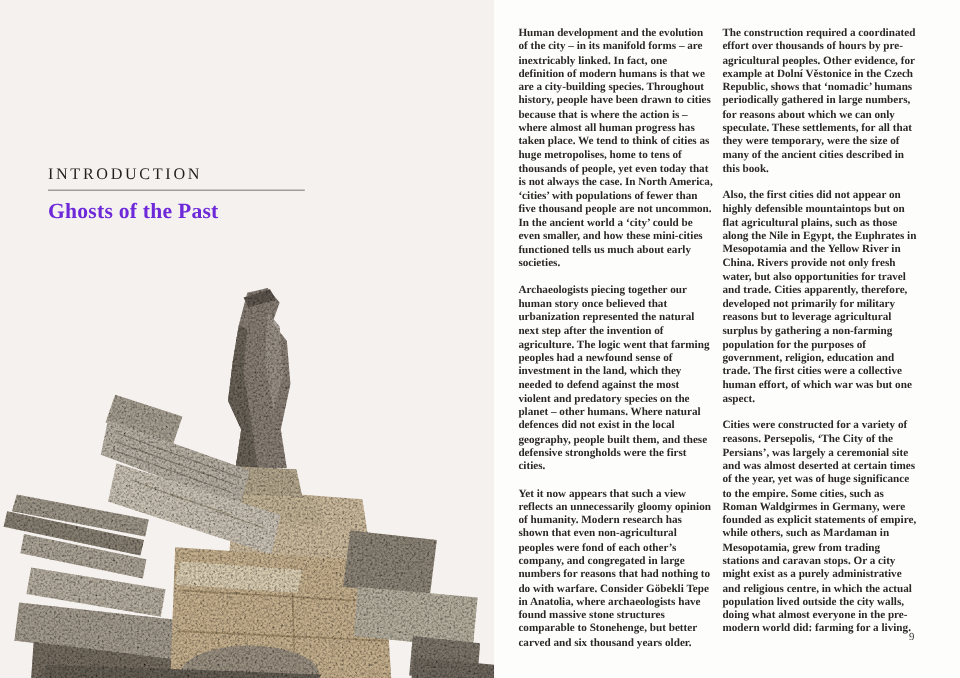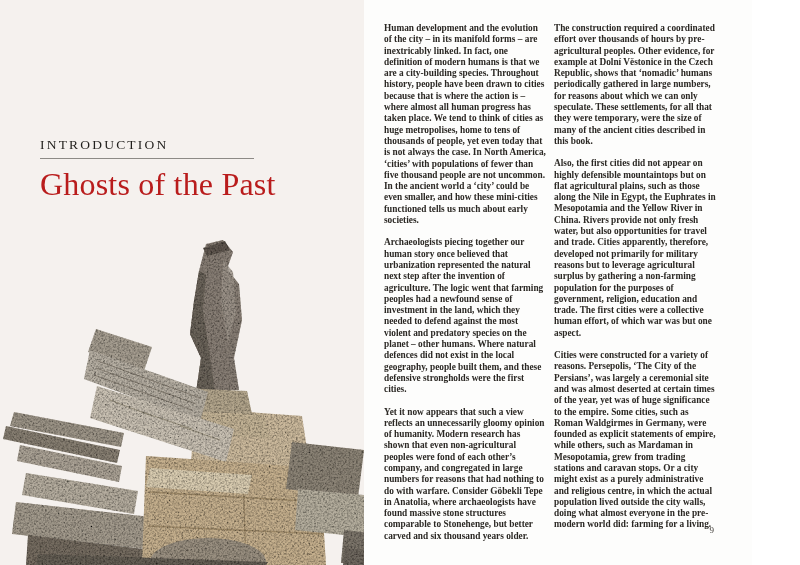--- a/index.html
+++ b/index.html
@@ -3,31 +3,31 @@
 <meta charset="utf-8">
 <style>
   * { box-sizing: border-box; margin: 0; padding: 0; }
   html, body { width: 800px; height: 565px; overflow: hidden; }
   body { font-family: "Liberation Serif", serif; }
 
   .spread { position: relative; width: 800px; height: 565px; display: flex; }
 
   
   .page-left {
-    position: relative; width: 364px; height: 565px;
+    position: relative; width: 412px; height: 565px;
     background: #f5f1ee; overflow: hidden; padding-left: 23px;
   }
   .title-block { position: absolute; left: 40px; top: 137px; }
   .kicker {
     font-size: 13.5px; letter-spacing: 2.2px; color: #211f1c;
     font-weight: 400;
   }
   .rule { width: 214px; height: 1px; background: #8d8a86; margin: 5px 0 7px 0; }
   .title {
-    font-size: 32px; font-weight: 400; color: #b91c1c; letter-spacing: 0.2px;
+    font-size: 18px; font-weight: 700; color: #6d28d9; letter-spacing: 0.2px;
   }
   .photo { position: absolute; left: 0; bottom: 0; width: 412px; height: 335px; display: block; }
 
   
   .page-right {
     position: relative; width: 388px; height: 565px;
     background: #fdfdfc;
     padding: 23px 36px 0 20px;
     display: flex; gap: 8px;
   }

